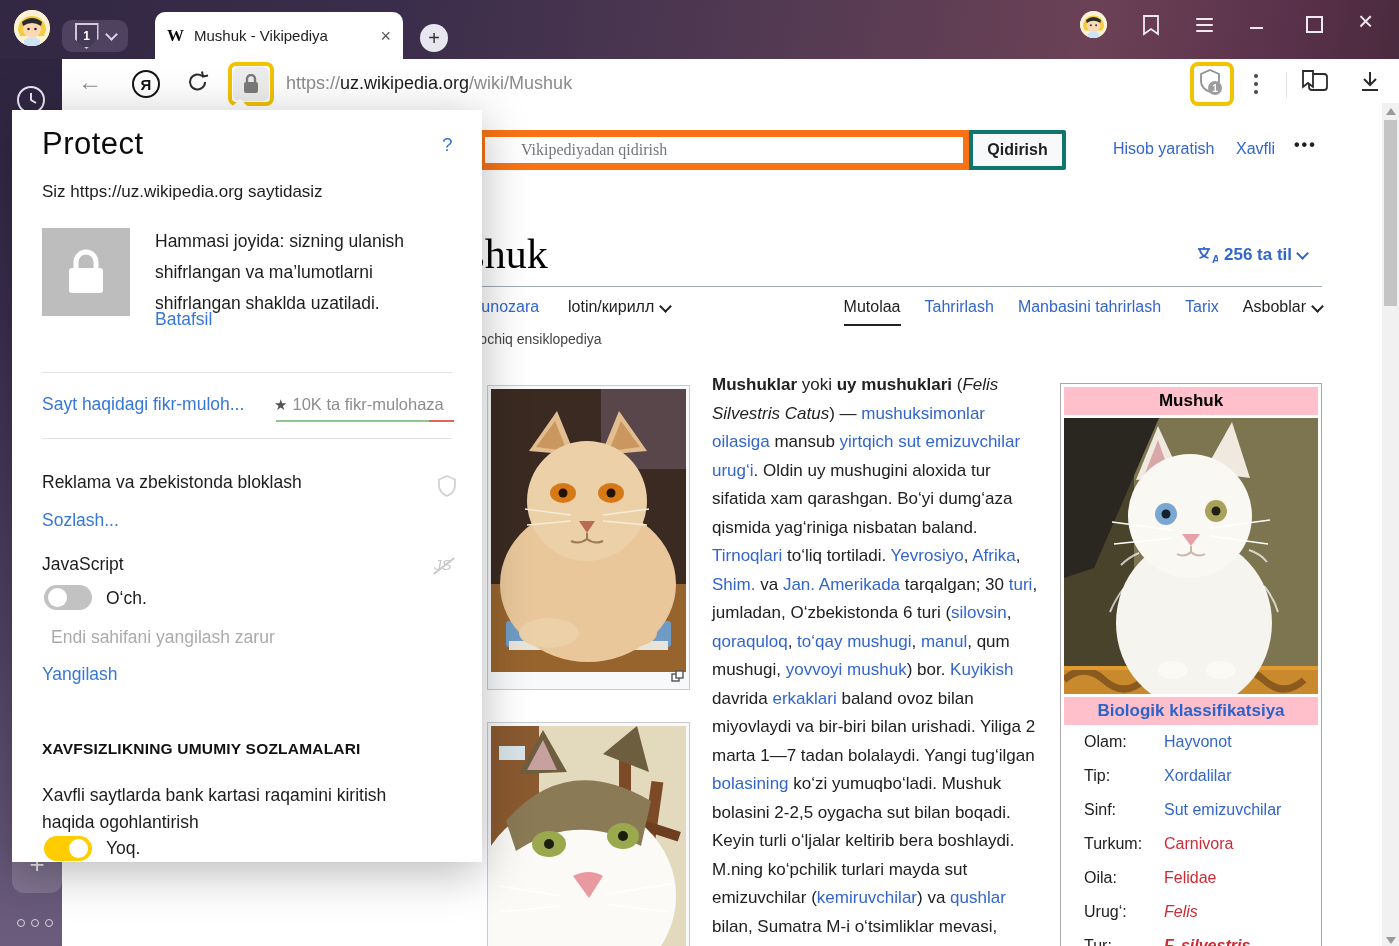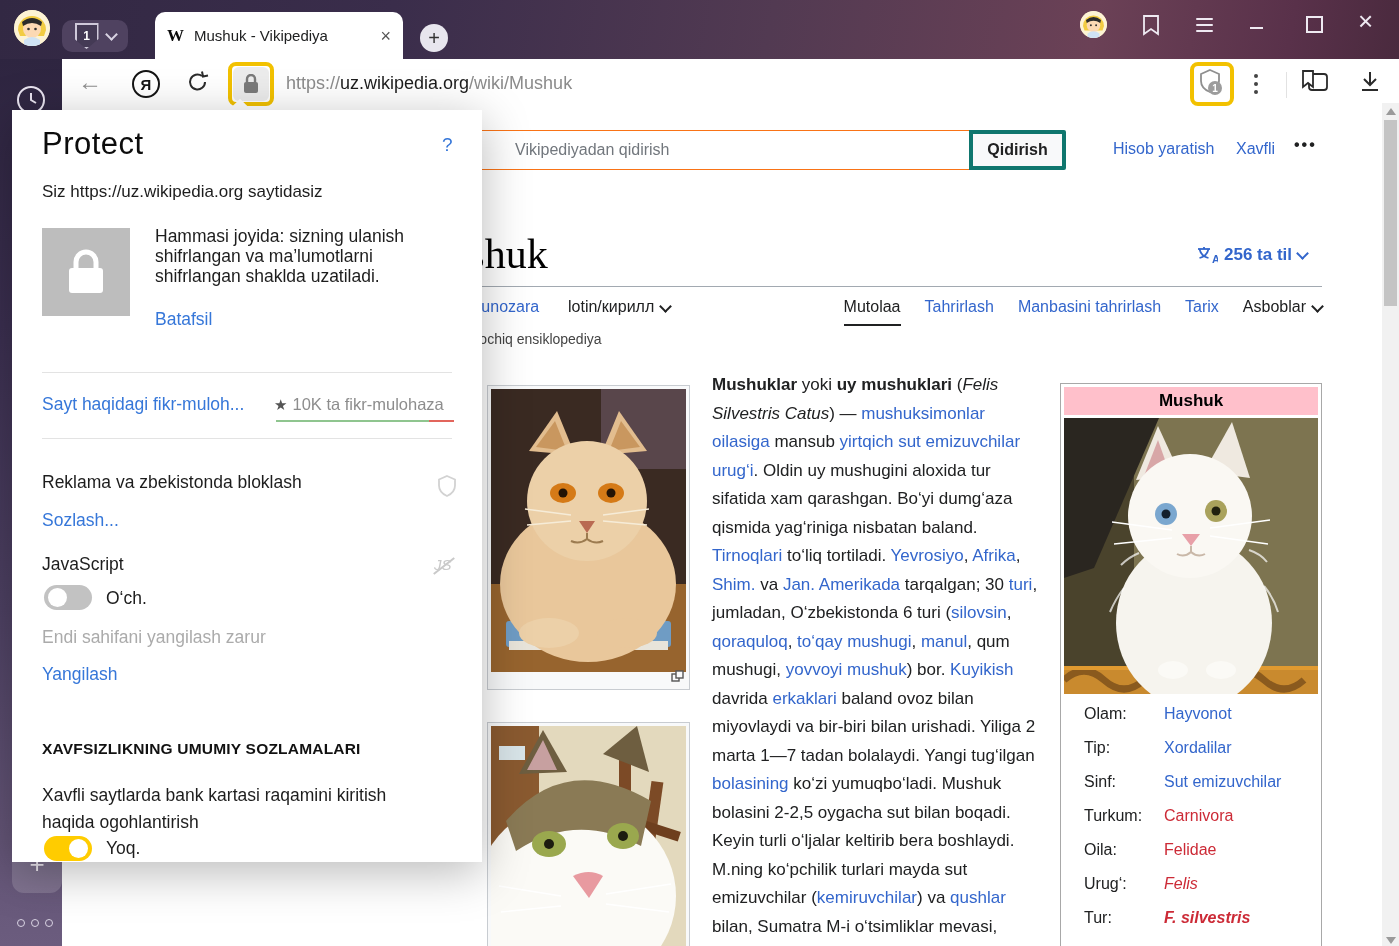--- a/index.html
+++ b/index.html
@@ -59,21 +59,21 @@
   #shield-hl{left:1190px;top:62px;width:44px;height:44px;}
   #shield-ic{left:1196px;top:67px;}
   #ic-dots3{left:1254px;top:74px;display:flex;flex-direction:column;gap:4px;}
   #ic-dots3 span{width:4px;height:4px;border-radius:50%;background:#444;display:block;}
   #tb-div{left:1286px;top:72px;width:1px;height:26px;background:#e2e2e2;}
   #ic-coll{left:1300px;top:69px;}
   #ic-dl{left:1358px;top:69px;}
 
   
   #search-input{left:478px;top:130px;width:492px;height:40px;box-sizing:border-box;
-    border:1px solid #f97316;border-radius:2px 0 0 2px;padding:0 10px 0 36px;font-size:16px;color:#202122;}
+    border:7px solid #f97316;border-radius:2px 0 0 2px;padding:0 10px 0 36px;font-size:16px;color:#202122;font-family:Liberation Serif, serif;}
   #search-input::placeholder{color:#72777d;}
   #search-ic{left:487px;top:140px;}
   #search-btn{left:969px;top:130px;width:97px;height:40px;box-sizing:border-box;background:#f8f9fa;
     border:4px solid #0f766e;border-radius:0 2px 2px 0;font-weight:bold;font-size:16px;color:#202122;
     display:flex;align-items:center;justify-content:center;}
   .wlink{color:#3366cc;text-decoration:none;}
   #lnk-create{left:1113px;top:140px;font-size:16px;}
   #lnk-login{left:1236px;top:140px;font-size:16px;}
   #lnk-more{left:1294px;top:136px;font-size:16px;letter-spacing:2px;color:#202122;font-weight:bold;}
   #page-title{left:410px;top:230px;font-family:"Liberation Serif","DejaVu Serif",serif;font-size:42px;color:#000;}
@@ -117,21 +117,21 @@
 
   
   #panel{left:12px;top:110px;width:470px;height:752px;background:#fff;z-index:50;
     box-shadow:0 10px 45px rgba(0,0,0,0.28);}
   #panel-ptr{left:232px;top:102px;width:16px;height:16px;background:#fff;transform:rotate(45deg);z-index:49;}
   .p-abs{position:absolute;}
   #p-title{left:30px;top:16px;font-size:31px;color:#0c0c0c;letter-spacing:0.5px;}
   #p-help{left:430px;top:24px;font-size:19px;color:#3677d9;}
   #p-site{left:30px;top:72px;font-size:17px;color:#1d1d1d;}
   #p-locksq{left:30px;top:118px;width:88px;height:88px;background:#bdbdbd;display:flex;align-items:center;justify-content:center;}
-  #p-status{left:143px;top:116px;width:298px;font-size:17.5px;line-height:20px;color:#1d1d1d;}
+  #p-status{left:143px;top:116px;width:298px;font-size:17.5px;line-height:31px;color:#1d1d1d;}
   .plink{color:#3677d9;font-size:17.5px;}
   #p-details{left:143px;top:199px;}
   .p-div{left:30px;width:410px;height:1px;background:#e3e3e3;}
   #p-div1{top:262px;} #p-div2{top:328px;}
   #p-feedback{left:30px;top:284px;}
   #p-stat{left:262px;top:285px;font-size:16.5px;color:#8d8d8d;display:flex;gap:5px;align-items:center;}
   #p-star{color:#555;font-size:15px;}
   #p-statline{left:264px;top:310px;width:178px;height:2px;
     background:linear-gradient(90deg,#8fc58f 0 86%,#e2655c 86% 100%);}
   #p-adblock{left:30px;top:362px;font-size:17.5px;color:#1d1d1d;}
@@ -139,21 +139,21 @@
   #p-sozlash{left:30px;top:400px;}
   #p-js{left:30px;top:444px;font-size:17.5px;color:#1d1d1d;}
   #p-jsic{left:422px;top:446px;color:#c9c9c9;font-size:15px;font-style:italic;position:absolute;}
   #p-jsic::after{content:"";position:absolute;left:-3px;top:9px;width:26px;height:2px;background:#c9c9c9;transform:rotate(-38deg);}
   .toggle{width:48px;height:25px;border-radius:13px;position:absolute;}
   .tg-off{background:#c2c2c2;} .tg-on{background:#fc0;}
   .knob{position:absolute;top:3px;width:19px;height:19px;border-radius:50%;background:#fff;}
   .tg-off .knob{left:4px;} .tg-on .knob{right:4px;}
   #p-jstg{left:32px;top:475px;}
   #p-jslbl{left:94px;top:478px;font-size:17.5px;color:#1d1d1d;}
-  #p-note{left:30px;top:517px;font-size:17.5px;color:#ababab;}
+  #p-note{left:39px;top:517px;font-size:17.5px;color:#ababab;}
   #p-yangilash{left:30px;top:554px;}
   #p-sec{left:30px;top:630px;font-size:15.5px;font-weight:bold;color:#111;letter-spacing:0.2px;}
   #p-bank{left:30px;top:672px;width:390px;font-size:17.5px;line-height:27px;color:#1d1d1d;}
   #p-banktg{left:32px;top:726px;}
   #p-banklbl{left:94px;top:728px;font-size:17.5px;color:#1d1d1d;}
 </style>
 </head>
 <body>
 
 <div class="stage">
@@ -410,20 +410,21 @@
           <path d="M108 112 L48 104"></path>
           <path d="M108 120 L50 126"></path>
           <path d="M146 110 L206 102"></path>
           <path d="M146 118 L204 126"></path>
         </g>
       <rect x="98" y="218" width="22" height="40" rx="10" fill="#f6f4ee"></rect>
       <rect x="146" y="216" width="22" height="42" rx="10" fill="#f6f4ee"></rect>
       <ellipse cx="109" cy="252" rx="15" ry="9" fill="#fbfaf6"></ellipse>
       <ellipse cx="157" cy="252" rx="15" ry="9" fill="#fbfaf6"></ellipse>
     </svg>
+    <div class="ibx-head2">Biologik klassifikatsiya</div>
     <div id="ibx-rows">
         <div class="ibx-row">
           <span class="ibx-label">Olam:</span>
           <span class="ibx-value v-link">Hayvonot</span>
         </div>
         <div class="ibx-row">
           <span class="ibx-label">Tip:</span>
           <span class="ibx-value v-link">Xordalilar</span>
         </div>
         <div class="ibx-row">

